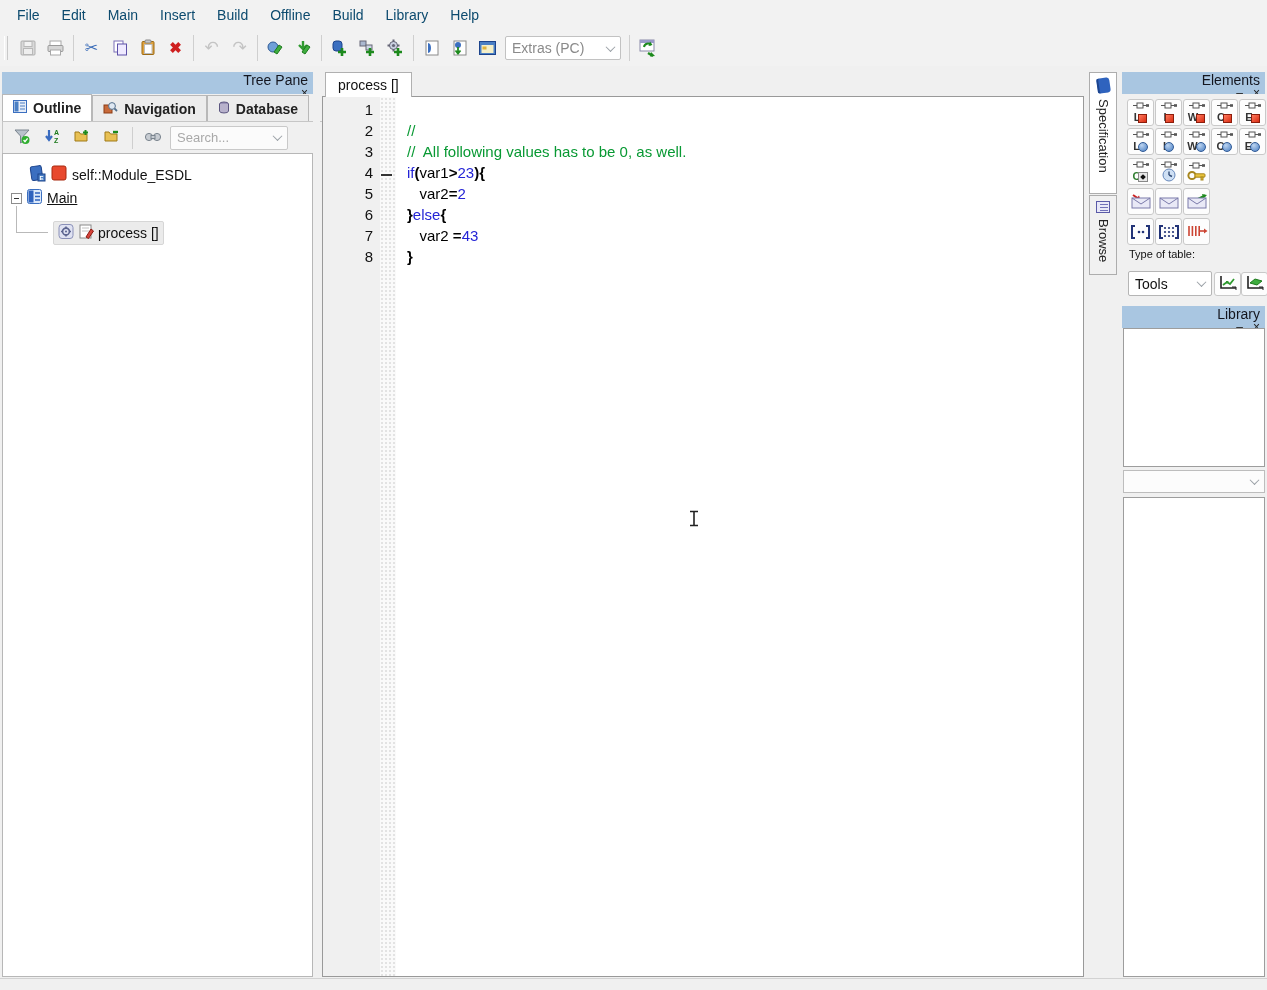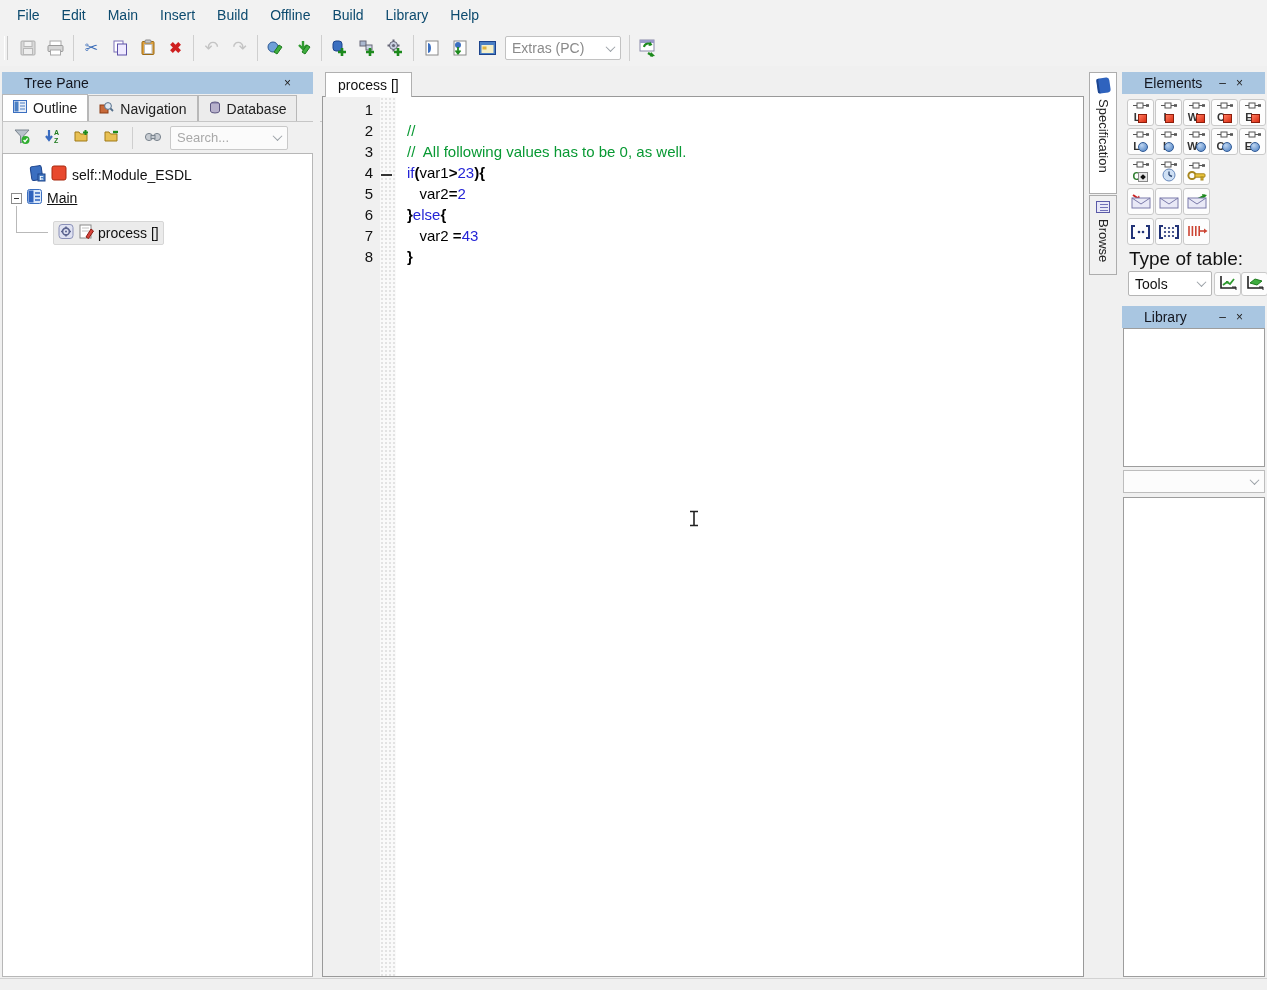--- a/index.html
+++ b/index.html
@@ -14,26 +14,26 @@
   #toolbar { position:absolute; left:0; top:30px; width:1267px; height:36px; background:#f2f2f2; }
   .grip { position:absolute; top:6px; width:4px; height:24px; border-left:1px solid #ffffff; border-right:1px solid #c9c9c9; }
   .tsep { position:absolute; top:5px; width:1px; height:26px; background:#cfcfcf; }
   .tbtn { position:absolute; top:4px; width:27px; height:27px; border:1px solid transparent; border-radius:2px; display:flex; align-items:center; justify-content:center; background:transparent; }
   .tbtn svg { display:block; }
   .combo { position:absolute; top:6px; height:24px; background:#fff; border:1px solid #c2c2c2; border-radius:2px; display:flex; align-items:center; padding:0 6px; color:#8a8a8a; font-size:14px; }
   .combo .chev { margin-left:auto; }
   .chev { display:inline-block; width:7px; height:7px; border-right:1.6px solid #9aa0a6; border-bottom:1.6px solid #9aa0a6; transform:rotate(45deg) translate(-1px,-1px); }
 
   
-  .panel-header { position:absolute; height:22px; background:#a9c6e1; color:#14161f; font-size:14px; display:flex; align-items:center; padding:0 22px; }
+  .panel-header { position:absolute; height:22px; background:#a9c6e1; color:#14161f; font-size:14px; display:flex; align-items:flex-end; padding:0 5px;flex-direction:column; }
   .ph-btns { margin-left:auto; display:flex; gap:10px; align-items:center; }
   .ph-btn { font-size:12px; color:#222; line-height:10px; cursor:default; }
   #tp-header { left:2px; top:72px; width:311px; }
   #tp-tabs { position:absolute; left:2px; top:94px; width:311px; height:27px; display:flex; align-items:flex-end; background:#f0f0f0; }
-  .tp-tab { height:26px; display:flex; align-items:center; gap:6px; padding:0 10px; font-size:14px; border:1px solid #b8b8b8; border-bottom:none; background:#ececec; color:#222; }
+  .tp-tab { height:26px; display:flex; align-items:center; gap:6px; padding:0 10px; font-size:14px; border:1px solid #b8b8b8; border-bottom:none; background:#ececec; color:#222;font-weight:bold; }
   .tp-tab.active { background:#ffffff; height:27px; z-index:2; }
   #tp-toolbar { position:absolute; left:2px; top:121px; width:371px; height:32px; background:#f0f0f0; border:1px solid #c6c6c6; border-bottom:none; display:flex; align-items:center; gap:4px; padding:0 6px; }
   .tpbtn { width:26px; height:26px; display:flex; align-items:center; justify-content:center; border:1px solid transparent; border-radius:2px; }
   .tp-sep { width:1px; height:22px; background:#cfcfcf; margin:0 3px; }
   #tp-search { width:118px; height:24px; background:#fbfbfb; border:1px solid #c9c9c9; border-radius:2px; color:#a9a9a9; font-size:13px; display:flex; align-items:center; padding:0 6px; }
   #tp-search .chev { margin-left:auto; }
   #tp-tree { position:absolute; left:2px; top:153px; width:311px; height:824px; background:#ffffff; border:1px solid #b7b7b7; }
   .tree-row { position:absolute; display:flex; align-items:center; gap:4px; font-size:14px; color:#111; white-space:nowrap; }
   .expander { width:11px; height:11px; border:1px solid #8d8d8d; background:#fff; position:relative; }
   .expander::after { content:""; position:absolute; left:2px; top:4.5px; width:5px; height:1px; background:#333; }
@@ -76,21 +76,21 @@
   .el-row { position:absolute; left:5px; display:flex; gap:1px; }
   .el-btn { width:27px; height:27px; background:#fdfdfd; border:1px solid #c9c9c9; border-radius:3px; display:flex; flex-direction:column; align-items:center; justify-content:center; padding:1px; position:relative; }
   .el-main { display:flex; align-items:flex-end; justify-content:center; height:13px; margin-top:1px; }
   .el-letter { font-size:11px; font-weight:bold; color:#333; line-height:11px; }
   .el-letter.green { color:#2f7d2f; }
   .sq { width:9px; height:9px; background:linear-gradient(135deg,#ff7a5e,#d92c12); border:1px solid #8c1d0c; margin-left:-2px; }
   .ball { width:10px; height:10px; border-radius:50%; background:radial-gradient(circle at 35% 30%, #bcd4f0, #4a7fc4); border:1px solid #2f5a96; margin-left:-2px; }
   .cbox { width:10px; height:10px; border:1px solid #888; background:#e8e8e8; margin-left:-2px; display:flex; align-items:center; justify-content:center; }
   .cbox::after { content:""; width:4px; height:4px; background:#111; transform:rotate(45deg); }
 
-  #type-label { position:absolute; left:1129px; top:248px; font-size:19px; color:#111; }
+  #type-label { position:absolute; left:1129px; top:248px; font-size:11px; color:#111; }
   #type-combo { position:absolute; left:1128px; top:271px; width:84px; height:25px; background:#fff; border:1px solid #b5b5b5; border-radius:2px; display:flex; align-items:center; padding:0 6px; font-size:14px; color:#111; }
   #type-combo .chev { margin-left:auto; }
   .type-btn { position:absolute; top:272px; width:27px; height:24px; background:#fdfdfd; border:1px solid #c9c9c9; border-radius:3px; display:flex; align-items:center; justify-content:center; }
 
   
   #lib-header { left:1122px; top:306px; width:143px; }
   #lib-list { position:absolute; left:1123px; top:328px; width:142px; height:139px; background:#fff; border:1px solid #9d9d9d; }
   #lib-combo { position:absolute; left:1123px; top:470px; width:142px; height:23px; background:#fcfcfc; border:1px solid #bdbdbd; display:flex; align-items:center; padding:0 6px; }
   #lib-combo .chev { margin-left:auto; }
   #lib-list2 { position:absolute; left:1123px; top:497px; width:142px; height:480px; background:#fff; border:1px solid #9d9d9d; }

